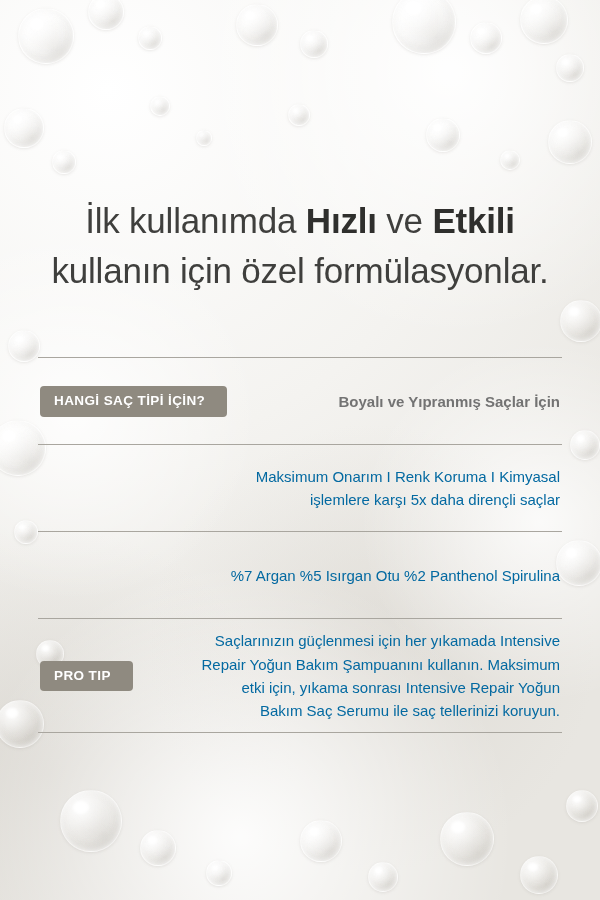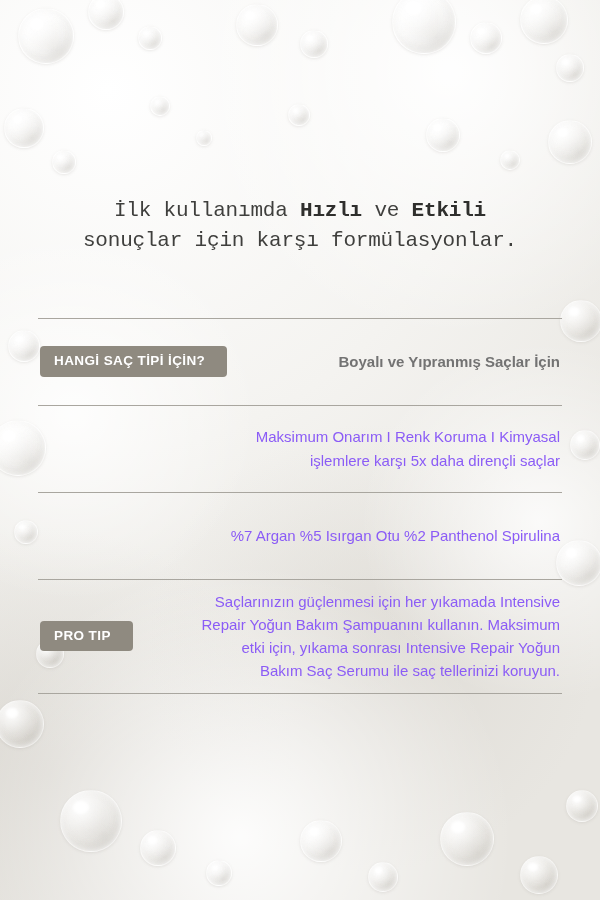--- a/index.html
+++ b/index.html
@@ -70,25 +70,24 @@
     position: absolute;
     inset: 0;
     display: flex;
     flex-direction: column;
   }
 
   .headline {
     margin: 196px 40px 0 40px;
     text-align: center;
     color: #3f3f3d;
-    font-size: 21px;
+    font-size: 35px;
     line-height: 1.42;
     font-weight: 400;
     letter-spacing: -0.2px;
-    font-family: Liberation Mono, monospace;
   }
   .headline .b { font-weight: 700; color: #2f2f2d; }
 
   .spec-table {
     margin: 62px 38px 0 38px;
   }
 
   .spec-row {
     position: relative;
     display: flex;
@@ -113,21 +112,21 @@
     padding: 8px 22px 9px 14px;
     border-radius: 4px;
     white-space: nowrap;
     margin-left: 2px;
     line-height: 1;
   }
 
   .spec-value {
     flex: 1 1 auto;
     text-align: right;
-    color: #8b5cf6;
+    color: #0369a1;
     font-size: 15px;
     line-height: 1.55;
     font-weight: 400;
     padding-right: 2px;
   }
   .spec-value.strong {
     font-weight: 700;
     color: #737373;
   }
   .spec-value.wide {
@@ -181,21 +180,21 @@
   <div class="bubble" style="left:300px; top:820px; width:40px; height:40px;"></div>
   <div class="bubble" style="left:368px; top:862px; width:28px; height:28px;"></div>
   <div class="bubble" style="left:440px; top:812px; width:52px; height:52px;"></div>
   <div class="bubble" style="left:520px; top:856px; width:36px; height:36px;"></div>
   <div class="bubble" style="left:566px; top:790px; width:30px; height:30px;"></div>
 
   <div class="content">
 
     <div class="headline">
       <span>İlk kullanımda </span><span class="b">Hızlı</span><span> ve </span><span class="b">Etkili</span><br>
-      <span>sonuçlar için karşı formülasyonlar.</span>
+      <span>kullanın için özel formülasyonlar.</span>
     </div>
 
     <div class="spec-table">
 
       <div class="spec-row">
         <span class="chip">HANGİ SAÇ TİPİ İÇİN?</span>
         <span class="spec-value strong">Boyalı ve Yıpranmış Saçlar İçin</span>
       </div>
 
       <div class="spec-row">

